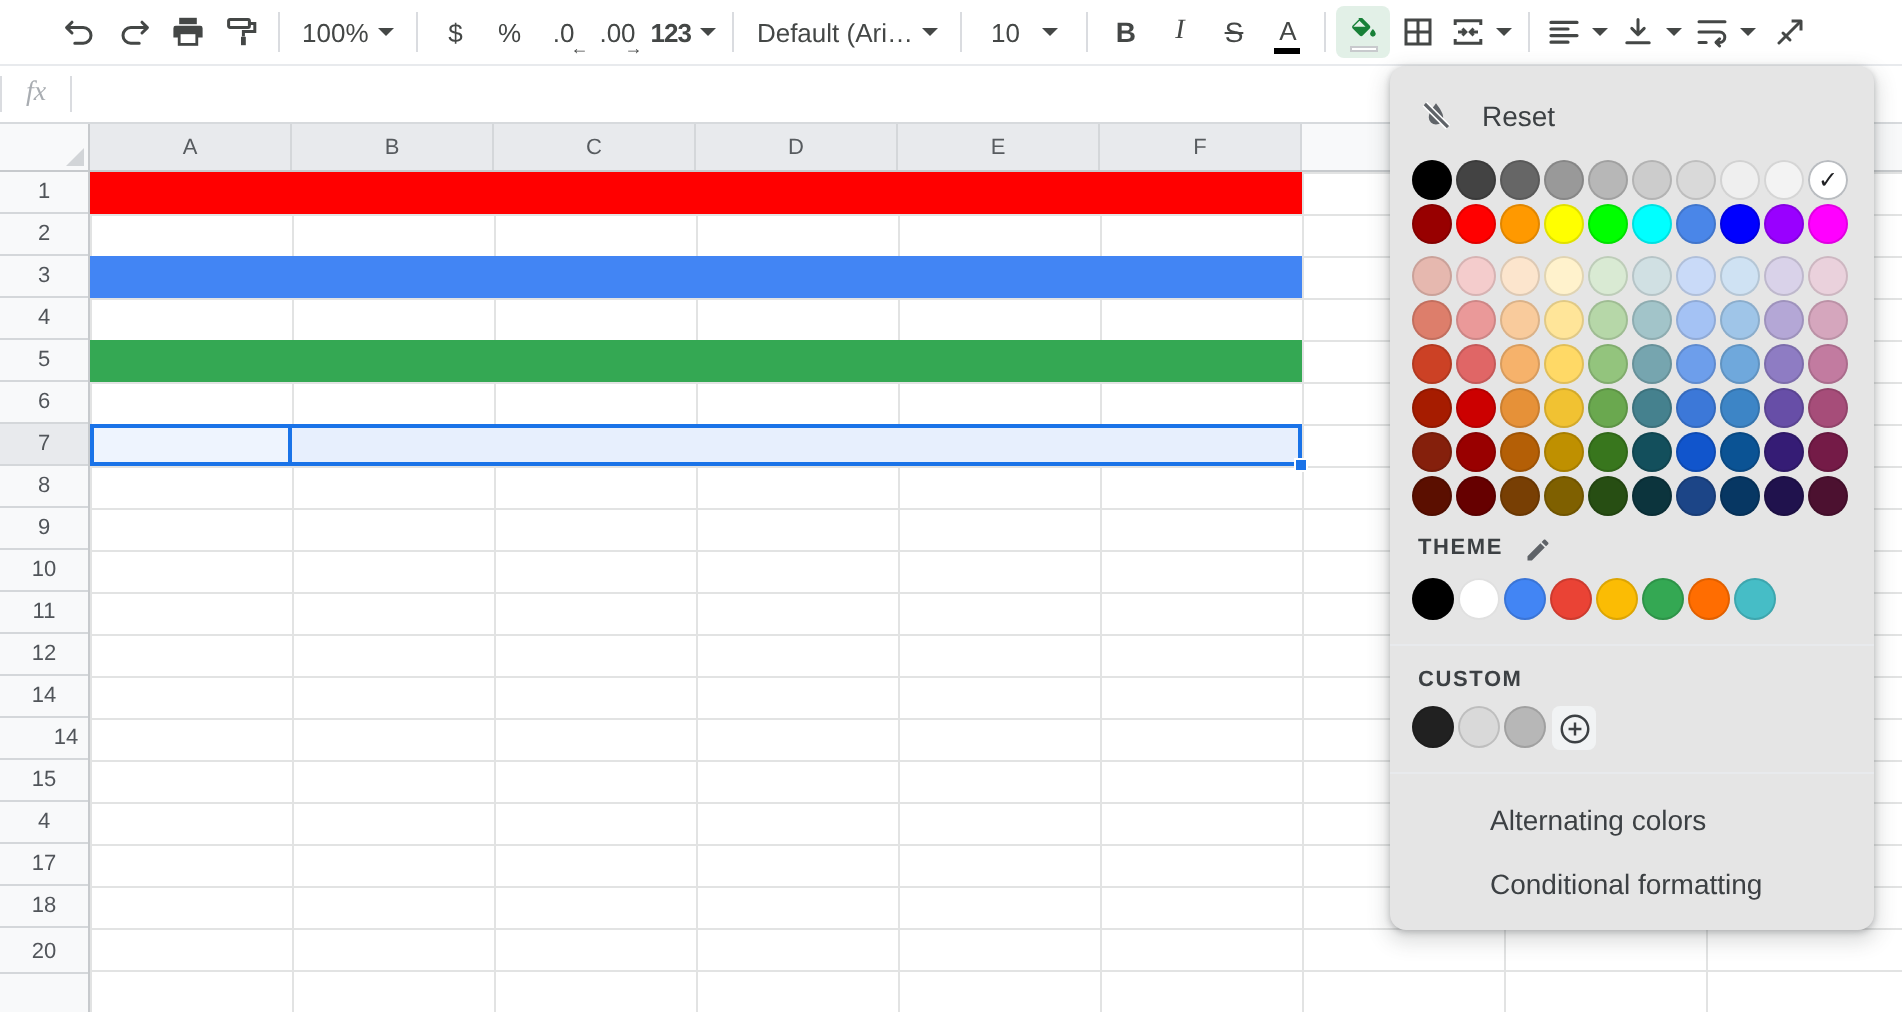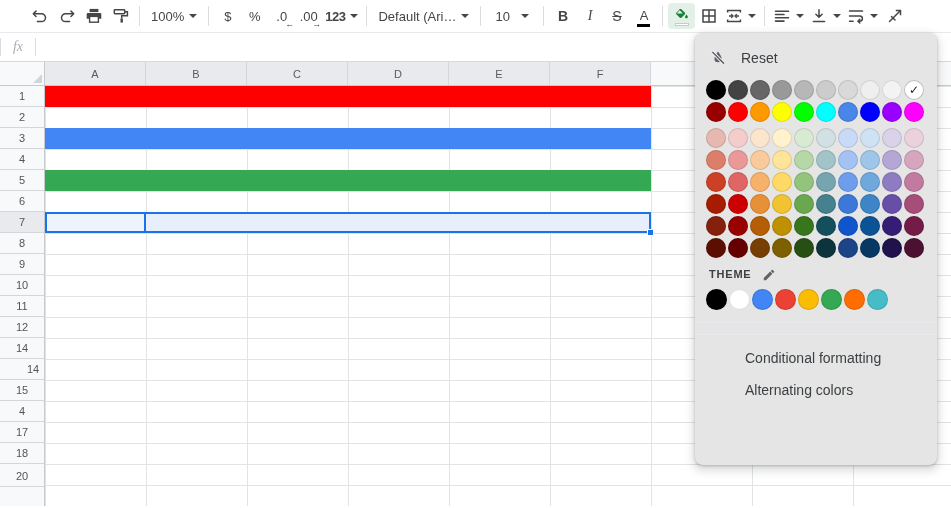--- a/index.html
+++ b/index.html
@@ -403,22 +403,40 @@
         <span class="swatch" style="background: rgb(66, 133, 244);"></span>
         <span class="swatch" style="background: rgb(234, 67, 53);"></span>
         <span class="swatch" style="background: rgb(251, 188, 4);"></span>
         <span class="swatch" style="background: rgb(52, 168, 83);"></span>
         <span class="swatch" style="background: rgb(255, 109, 1);"></span>
         <span class="swatch" style="background: rgb(70, 189, 198);"></span>
       </div>
 
     <div class="divider"></div>
 
+    <div class="custom-section">
+      <div class="sec-label">
+        <span>CUSTOM</span>
+      </div>
+      <div class="custom-row">
+        <span id="customSwatches" style="display:flex">
+            <span class="swatch" style="background: rgb(33, 33, 33);"></span>
+            <span class="swatch" style="background: rgb(217, 217, 217);"></span>
+            <span class="swatch" style="background: rgb(183, 183, 183);"></span>
+          </span>
+        <span class="plus-btn">
+          <svg width="17" height="17" viewBox="0 0 18 18">
+            <circle cx="9" cy="9" r="7" fill="none" stroke="#3c4043" stroke-width="1.3"></circle>
+            <path d="M9 5.6v6.8M5.6 9h6.8" stroke="#3c4043" stroke-width="1.3"></path>
+          </svg>
+        </span>
+      </div>
+    </div>
 
     <div class="divider"></div>
 
     <div class="menu-items">
+      <div class="menu-item">Alternating colors</div>
       <div class="menu-item">Conditional formatting</div>
-      <div class="menu-item">Alternating colors</div>
     </div>
   </div>
 
 </div>
 
 </body></html>

